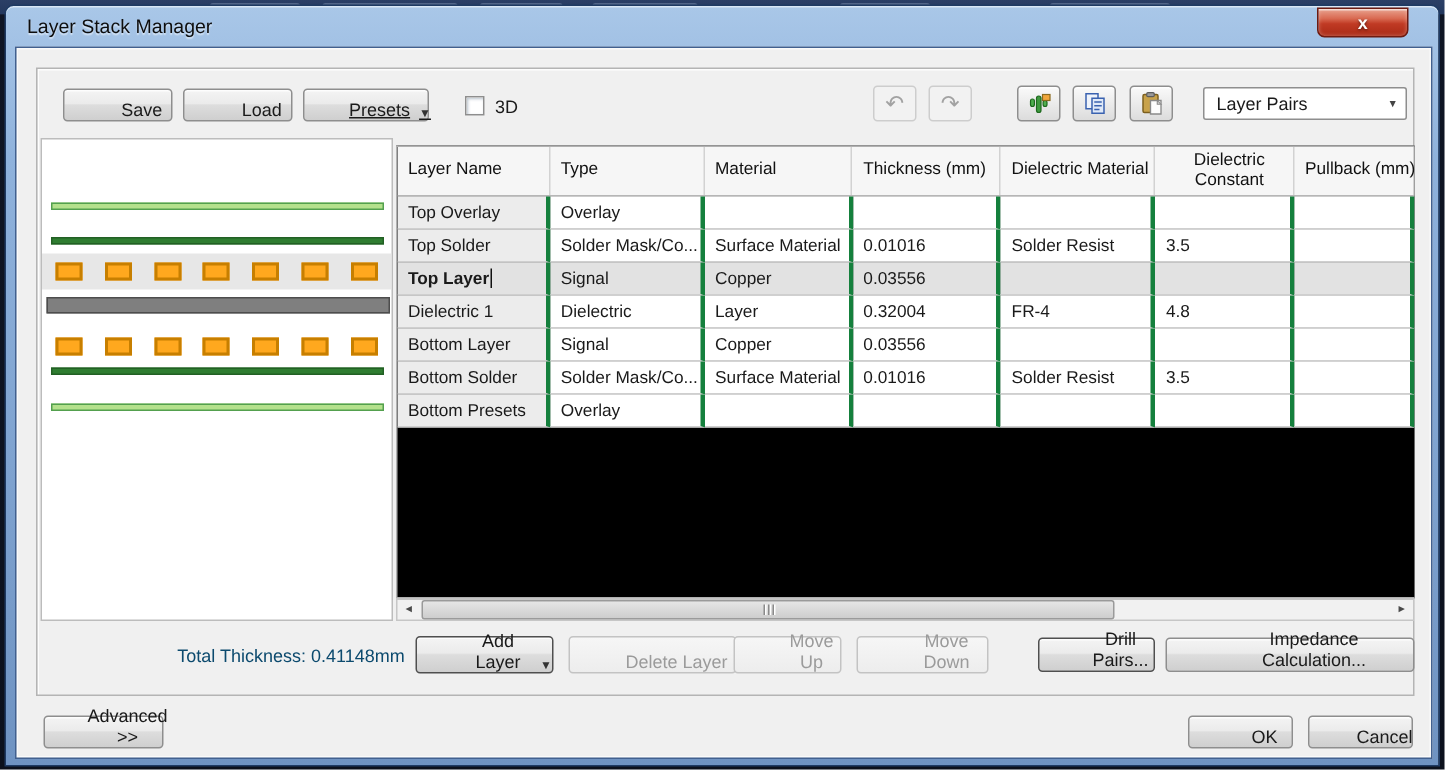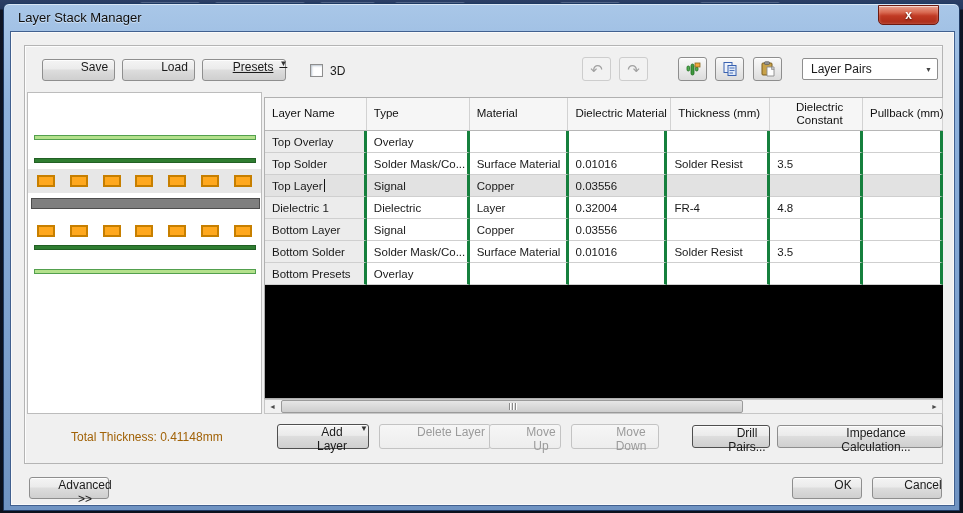--- a/index.html
+++ b/index.html
@@ -25,21 +25,21 @@
     text-shadow:0 1px 2px rgba(0,0,0,.6); }
 
   .client { position:absolute; left:6px; top:27px; width:945px; height:475px;
     background:#f0f0f0; border:1px solid #41608f; box-shadow:inset 0 0 0 1px rgba(255,255,255,.65); }
 
   
   .group-frame { position:absolute; left:13px; top:13px; width:919px; height:419px;
     border:1px solid #b4b4b4; box-shadow:inset 1px 1px 0 #fdfdfd; }
 
   
-  .btn { position:absolute; display:flex; align-items:flex-start; justify-content:center; gap:6px;
+  .btn { position:absolute; display:flex; align-items:flex-end; justify-content:center; gap:6px;
     border:1px solid #8e8e8e; border-radius:3px; font-size:12px; color:#1a1a1a; cursor:pointer;
     background:linear-gradient(180deg,#f4f4f4 0%,#ebebeb 45%,#dddddd 50%,#cfcfcf 100%);
     box-shadow:inset 0 1px 0 rgba(255,255,255,.8);padding-left:32px; }
   .btn.dark { border-color:#4f4f4f; }
   .btn.disabled { color:#9b9b9b; border-color:#c3c3c3; background:linear-gradient(180deg,#f6f6f6,#ededed); box-shadow:none; cursor:default; }
   .arrow-down { font-size:8px; color:#333; line-height:1; }
 
   .iconbtn { position:absolute; width:29px; height:24px; border:1px solid #8e8e8e; border-radius:3px;
     background:linear-gradient(180deg,#fafafa,#dcdcdc); box-shadow:inset 0 1px 0 rgba(255,255,255,.85);
     display:flex; align-items:center; justify-content:center; cursor:pointer; }
@@ -84,21 +84,21 @@
   .hscroll { position:absolute; left:253px; top:367px; width:679px; height:15px;
     background:#f1f1f1; border:1px solid #c6c6c6; display:flex; align-items:stretch; }
   .sb-arrow { width:15px; display:flex; align-items:center; justify-content:center;
     font-size:7px; color:#4a4a4a; cursor:pointer; }
   .sb-track { position:relative; flex:1; }
   .sb-thumb { position:absolute; left:1px; top:0px; width:462px; height:13px;
     background:linear-gradient(180deg,#e6e6e6,#cdcdcd); border:1px solid #9a9a9a; border-radius:2px;
     display:flex; align-items:center; justify-content:center; gap:2px; cursor:pointer; }
   .grip-line { width:1px; height:7px; background:#8a8a8a; box-shadow:1px 0 0 #fff; }
 
-  .total-thickness { position:absolute; left:60px; top:398px; width:246px; font-size:12px; color:#a16207; }
+  .total-thickness { position:absolute; left:60px; top:398px; width:246px; text-align:center; font-size:12px; color:#0c4a6e; }
 
   svg { display:block; }
 </style>
 </head>
 <body>
 
 <div class="screen">
 
   <div class="menu-blur" style="left:140px;width:60px;"></div>
   <div class="menu-blur" style="left:215px;width:90px;"></div>
@@ -197,22 +197,22 @@
           </div>
           <div class="band line-dark" style="top: 152px; left: 6px; width: 222px;"></div>
           <div class="band line-light" style="top: 176px; left: 6px; width: 222px;"></div>
         </div>
 
       <div class="grid">
         <div class="g-header" id="gridHeader">
             <div class="g-hcell" style="width: 102px;">Layer Name</div>
             <div class="g-hcell" style="width: 103px;">Type</div>
             <div class="g-hcell" style="width: 99px;">Material</div>
+            <div class="g-hcell" style="width: 99px;">Thickness (mm)</div>
             <div class="g-hcell" style="width: 103px;">Dielectric Material</div>
-            <div class="g-hcell" style="width: 99px;">Thickness (mm)</div>
             <div class="g-hcell" style="width: 93px; text-align: center;">Dielectric Constant</div>
             <div class="g-hcell" style="width: 80px; white-space: nowrap;">Pullback (mm)</div>
           </div>
         <div id="gridBody">
             <div class="g-row">
               <div class="g-cell rowhead" style="width: 102px;">Top Overlay</div>
               <div class="g-cell" style="width: 103px;">Overlay</div>
               <div class="g-cell" style="width: 99px;"></div>
               <div class="g-cell" style="width: 99px;"></div>
               <div class="g-cell" style="width: 103px;"></div>
@@ -222,21 +222,21 @@
             <div class="g-row">
               <div class="g-cell rowhead" style="width: 102px;">Top Solder</div>
               <div class="g-cell" style="width: 103px;">Solder Mask/Co...</div>
               <div class="g-cell" style="width: 99px;">Surface Material</div>
               <div class="g-cell" style="width: 99px;">0.01016</div>
               <div class="g-cell" style="width: 103px;">Solder Resist</div>
               <div class="g-cell" style="width: 93px;">3.5</div>
               <div class="g-cell" style="width: 80px;"></div>
             </div>
             <div class="g-row sel">
-              <div class="g-cell rowhead" style="width: 102px;">Top Layer<span class="caret"></span></div>
+              <div class="g-cell rowhead" style="width: 102px; font-weight: bold;">Top Layer<span class="caret"></span></div>
               <div class="g-cell" style="width: 103px;">Signal</div>
               <div class="g-cell" style="width: 99px;">Copper</div>
               <div class="g-cell" style="width: 99px;">0.03556</div>
               <div class="g-cell" style="width: 103px;"></div>
               <div class="g-cell" style="width: 93px;"></div>
               <div class="g-cell" style="width: 80px;"></div>
             </div>
             <div class="g-row">
               <div class="g-cell rowhead" style="width: 102px;">Dielectric 1</div>
               <div class="g-cell" style="width: 103px;">Dielectric</div>

